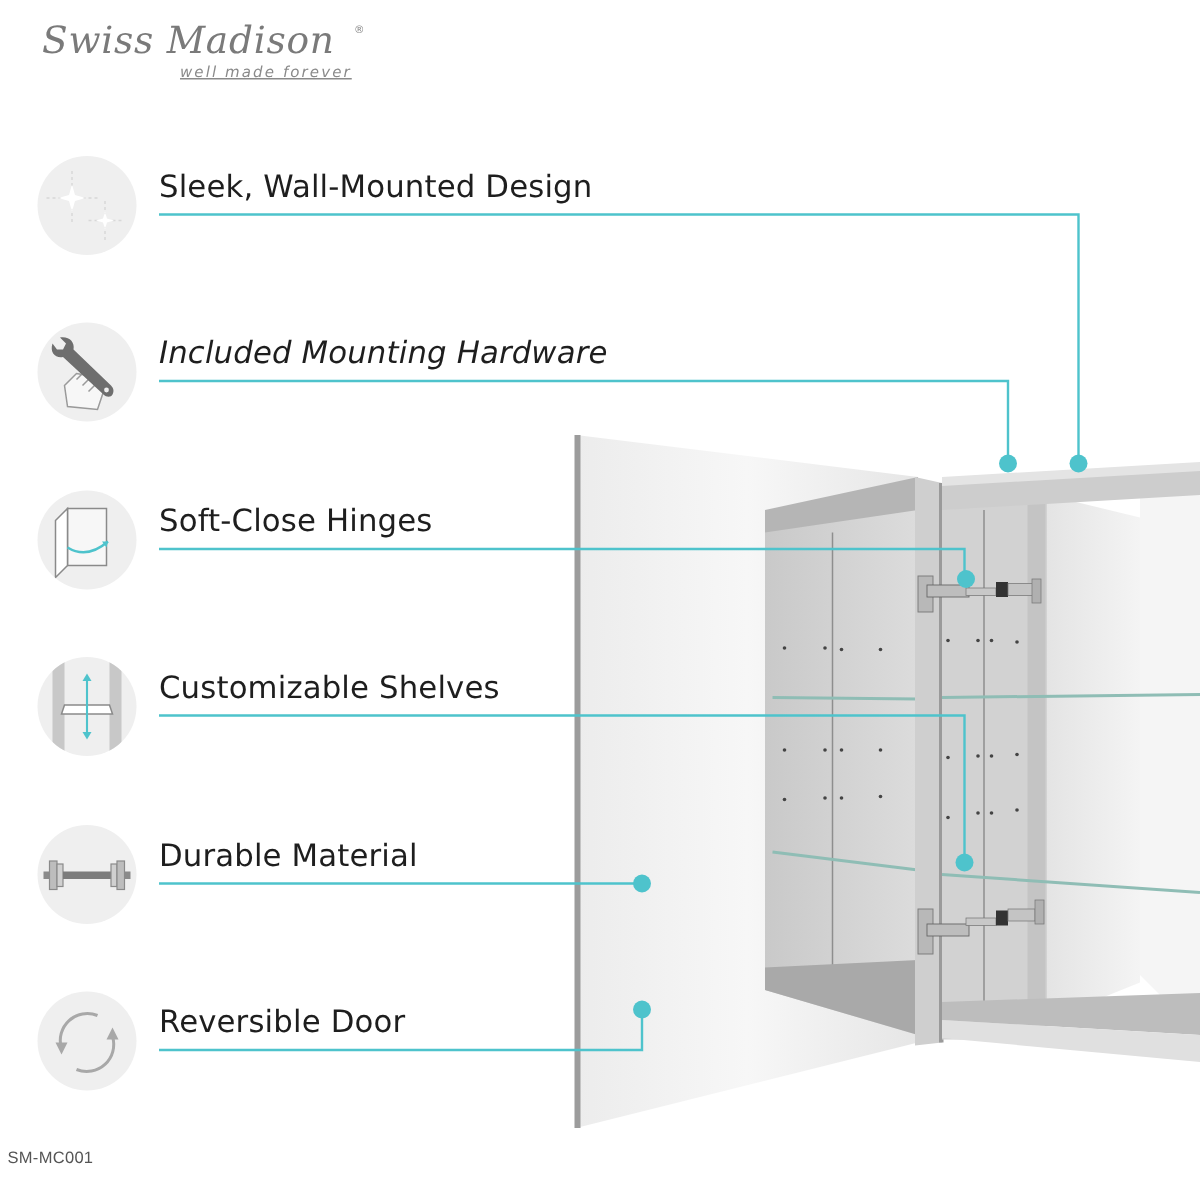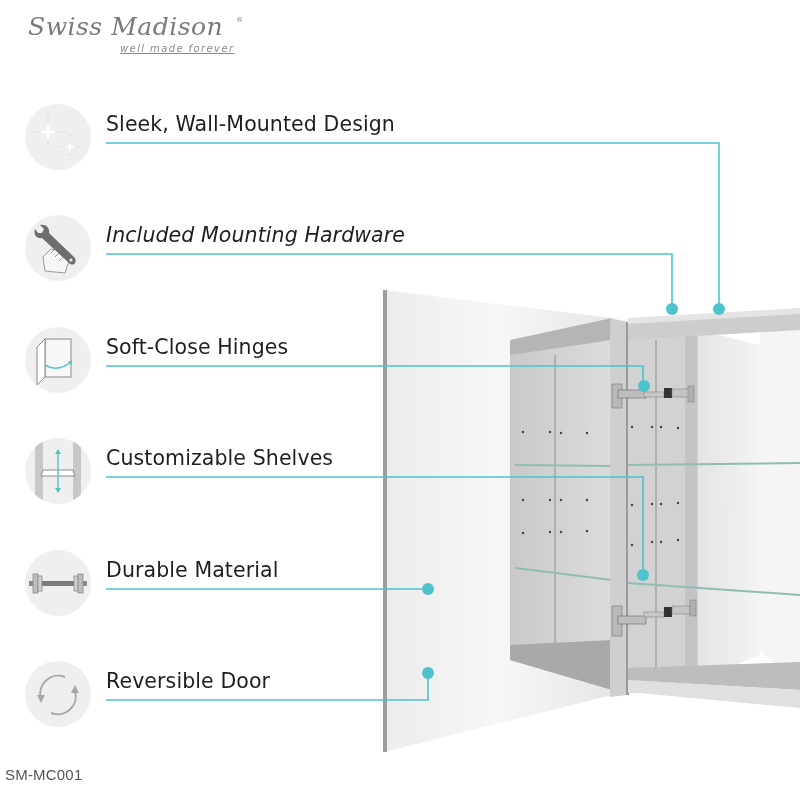--- a/index.html
+++ b/index.html
@@ -13,21 +13,21 @@
     .title { position: absolute; left: 265px; top: 18px; font-family: "DejaVu Sans", sans-serif; font-weight: bold; font-size: 23px; color: #7c7c7c; white-space: nowrap; letter-spacing: -0.3px; }
 
     .feature { position: absolute; left: 0; width: 800px; height: 80px; }
     .icon-circle { position: absolute; left: 25px; width: 66px; height: 66px; border-radius: 50%; background: #efefef; overflow: hidden; }
     .icon-circle svg { width: 66px; height: 66px; display: block; }
     .feature-label { position: absolute; left: 106px; font-family: "DejaVu Sans", sans-serif; font-size: 20.5px; color: #1e1e1e; white-space: nowrap; letter-spacing: 0.1px; }
 
     .product { position: absolute; left: 0; top: 0; width: 800px; height: 800px; pointer-events: none; }
     .callouts { position: absolute; left: 0; top: 0; width: 800px; height: 800px; pointer-events: none; }
 
-    .sku { position: absolute; left: 5px; top: 766px; font-family: "Liberation Sans", sans-serif; font-size: 15px; color: #555; letter-spacing: 0.2px; }
+    .sku { position: absolute; left: 5px; top: 766px; font-family: "Liberation Sans", sans-serif; font-size: 11px; color: #555; letter-spacing: 0.2px; }
   </style>
 </head>
 <body>
 
 <div class="product">
   <svg width="800" height="800" viewBox="0 0 800 800">
     <defs>
       <linearGradient id="mirrorL" x1="0" y1="0" x2="1" y2="0">
         <stop offset="0" stop-color="#ececec"></stop>
         <stop offset="0.5" stop-color="#f7f7f7"></stop>

